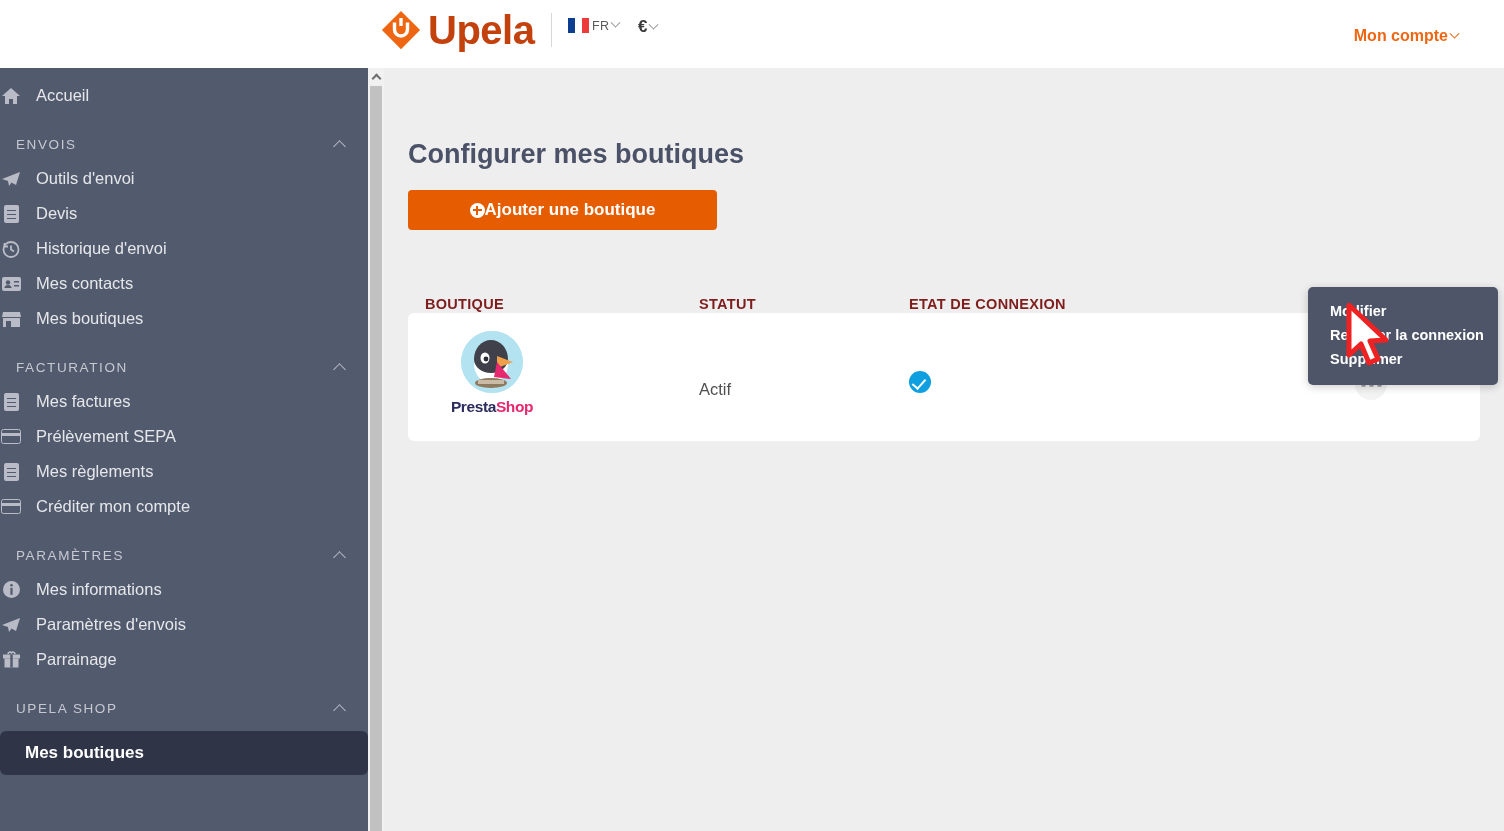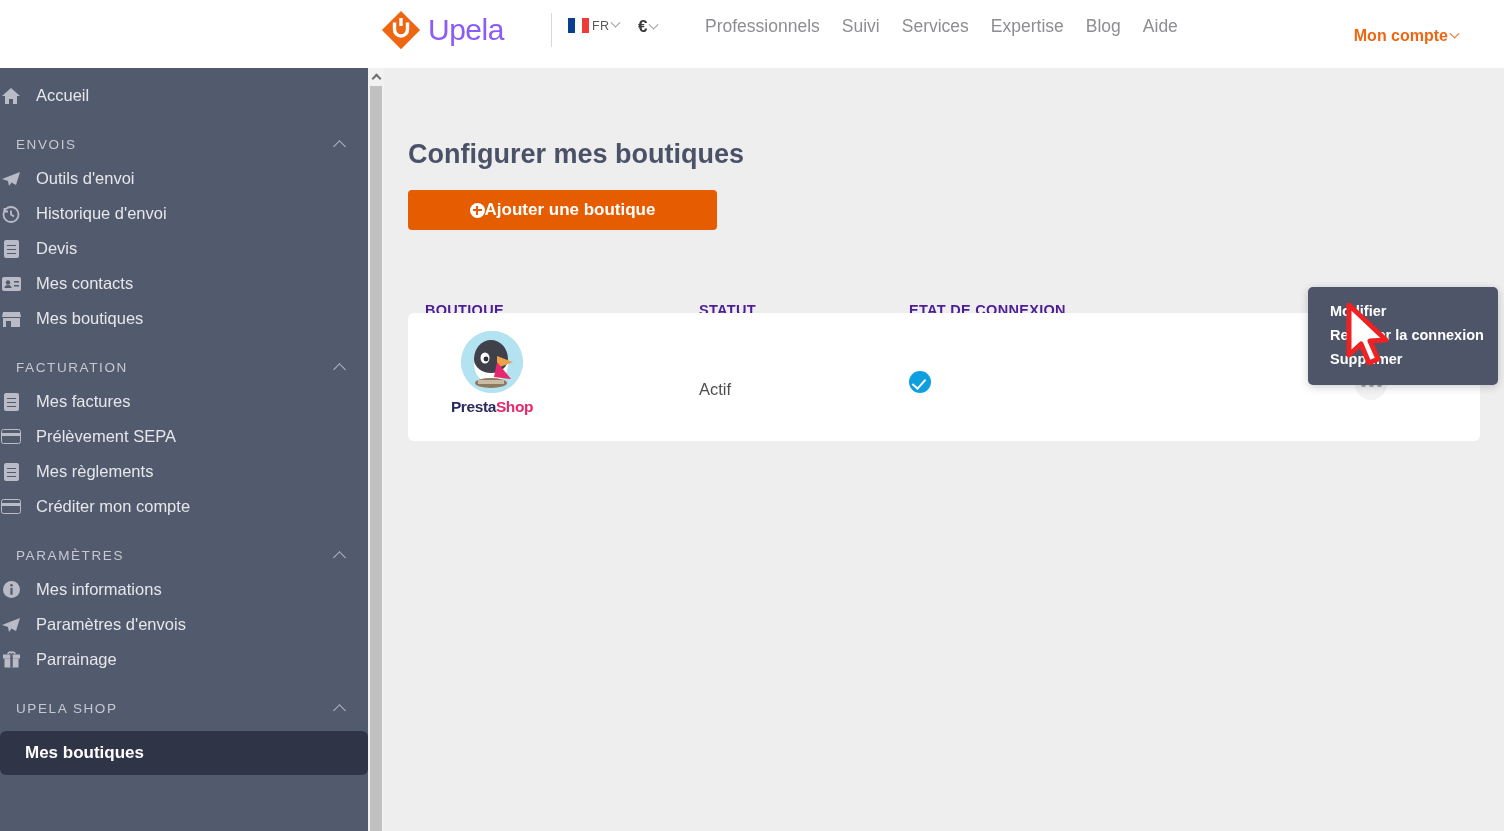--- a/index.html
+++ b/index.html
@@ -17,21 +17,21 @@
     background: #ffffff;
     display: flex; align-items: center;
     z-index: 40;
   }
   .logo-wrap {
     position: absolute; left: 380px; top: 9px;
     display: flex; align-items: center; gap: 6px;
   }
   .logo-mark { width: 42px; height: 42px; position: relative; }
   .logo-text {
-    font-size: 30px; font-weight: normal; color: #8b5cf6;
+    font-size: 40px; font-weight: bold; color: #c2410c;
     letter-spacing: -0.5px; line-height: 1;
   }
   .hdr-divider {
     position: absolute; left: 551px; top: 13px;
     width: 1px; height: 34px; background: #d8d8d8;
   }
   .locale {
     position: absolute; left: 568px; top: 18px;
     display: flex; align-items: center; gap: 3px;
     cursor: pointer;
@@ -161,22 +161,22 @@
     content:""; position:absolute; background:#e65c00;
   }
   .plus-ic:before { left:3px; top:6.7px; width:9px; height:2px; }
   .plus-ic:after  { left:6.7px; top:3px; width:2px; height:9px; }
 
   .tbl-head {
     position: absolute; left: 24px; top: 218px;
     width: 1072px; height: 24px;
   }
   .th {
-    position: absolute; top: 16px;
-    font-size: 14.5px; font-weight: bold; color: #4c1d95; letter-spacing: .3px;
+    position: absolute; top: 10px;
+    font-size: 14.5px; font-weight: bold; color: #7f1d1d; letter-spacing: .3px;
   }
   .th.c1 { left: 17px; }
   .th.c2 { left: 291px; }
   .th.c3 { left: 501px; }
 
   .row-card {
     position: absolute; left: 24px; top: 245px;
     width: 1072px; height: 128px;
     background: #ffffff; border-radius: 6px;
   }
@@ -261,28 +261,20 @@
     <span class="flag-fr"></span>
     <span class="locale-lbl">FR</span>
     <span class="chev"></span>
   </div>
 
   <div class="currency">
     <span class="currency-sym">€</span>
     <span class="chev"></span>
   </div>
 
-  <nav class="nav">
-    <a href="#">Professionnels</a>
-    <a href="#">Suivi</a>
-    <a href="#">Services</a>
-    <a href="#">Expertise</a>
-    <a href="#">Blog</a>
-    <a href="#">Aide</a>
-  </nav>
 
   <div class="account">
     <span class="account-lbl">Mon compte</span>
     <span class="chev-orange"></span>
   </div>
 </div>
 
 <aside class="sidebar">
 
   <div class="sp10"></div>
@@ -301,38 +293,38 @@
     <span class="caret-up"></span>
   </div>
 
   <div class="side-item">
     <span class="ic">
       <svg width="20" height="18" viewBox="0 0 20 18">
           <path d="M19 2 L1 9 L7 11 L8 16 L10.5 12.5 L15 15 Z" fill="#b9bcc6"></path>
         </svg>
     </span>
     <span class="lbl">Outils d'envoi</span>
+  </div>
+
+  <div class="side-item">
+    <span class="ic">
+        <i class="g-doc"></i>
+      </span>
+    <span class="lbl">Devis</span>
   </div>
 
   <div class="side-item">
     <span class="ic">
       <svg width="20" height="20" viewBox="0 0 20 20">
         <circle cx="10" cy="10.5" r="7.5" fill="none" stroke="#b9bcc6" stroke-width="1.8"></circle>
         <path d="M10 6.5 V10.5 L13 12.5" fill="none" stroke="#b9bcc6" stroke-width="1.8"></path>
         <path d="M3.5 4 V7.5 H7" fill="none" stroke="#b9bcc6" stroke-width="1.8"></path>
       </svg>
     </span>
     <span class="lbl">Historique d'envoi</span>
-  </div>
-
-  <div class="side-item">
-    <span class="ic">
-        <i class="g-doc"></i>
-      </span>
-    <span class="lbl">Devis</span>
   </div>
 
   <div class="side-item">
     <span class="ic">
       <svg width="21" height="16" viewBox="0 0 21 16">
         <rect x="1" y="1" width="19" height="14" rx="2" fill="#b9bcc6"></rect>
         <circle cx="7" cy="6.5" r="2.2" fill="#525a6e"></circle>
         <path d="M3.3 12 a3.8 3.8 0 0 1 7.4 0 Z" fill="#525a6e"></path>
         <rect x="13" y="5" width="5" height="1.5" fill="#525a6e"></rect>
         <rect x="13" y="9" width="5" height="1.5" fill="#525a6e"></rect>

